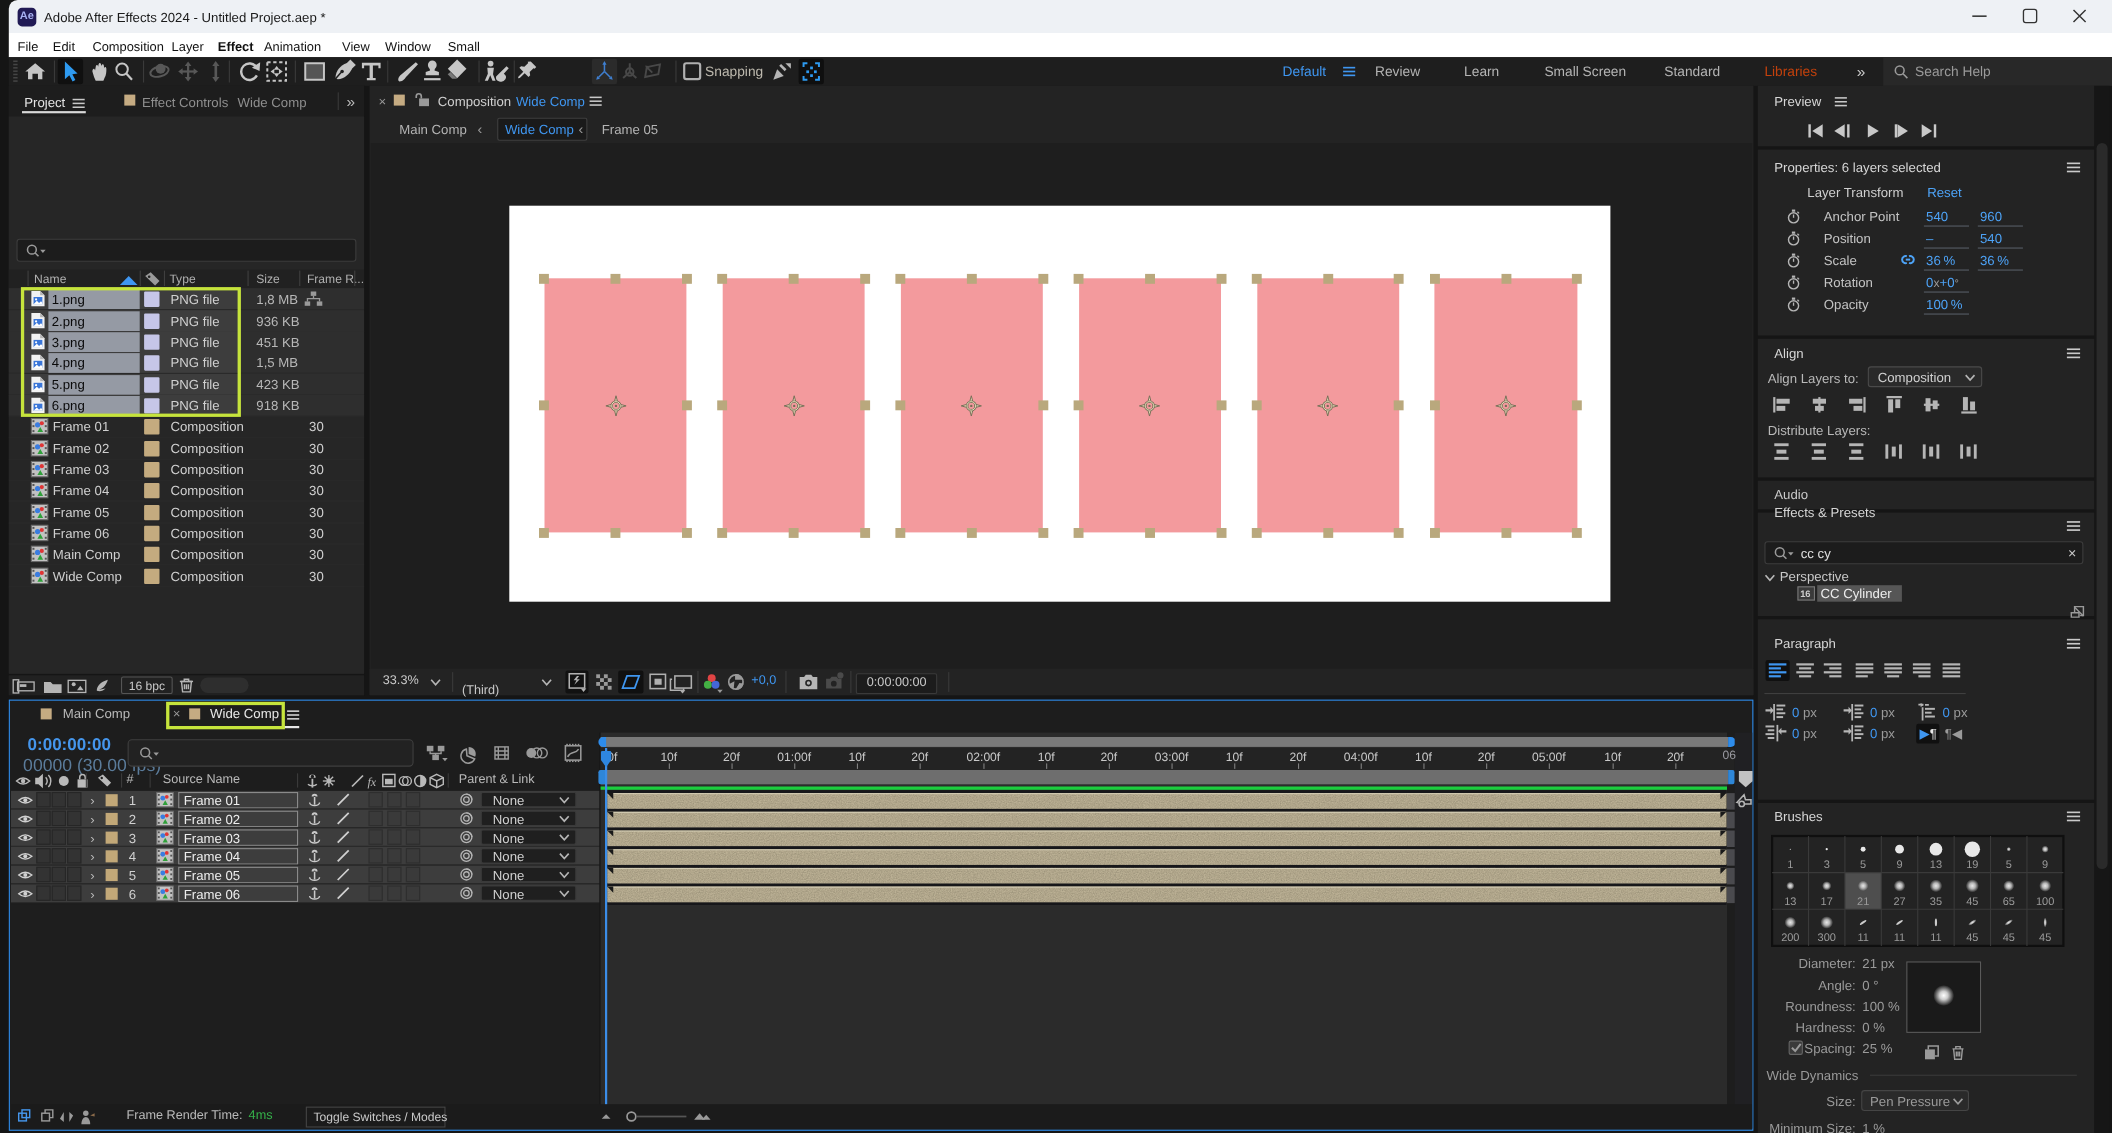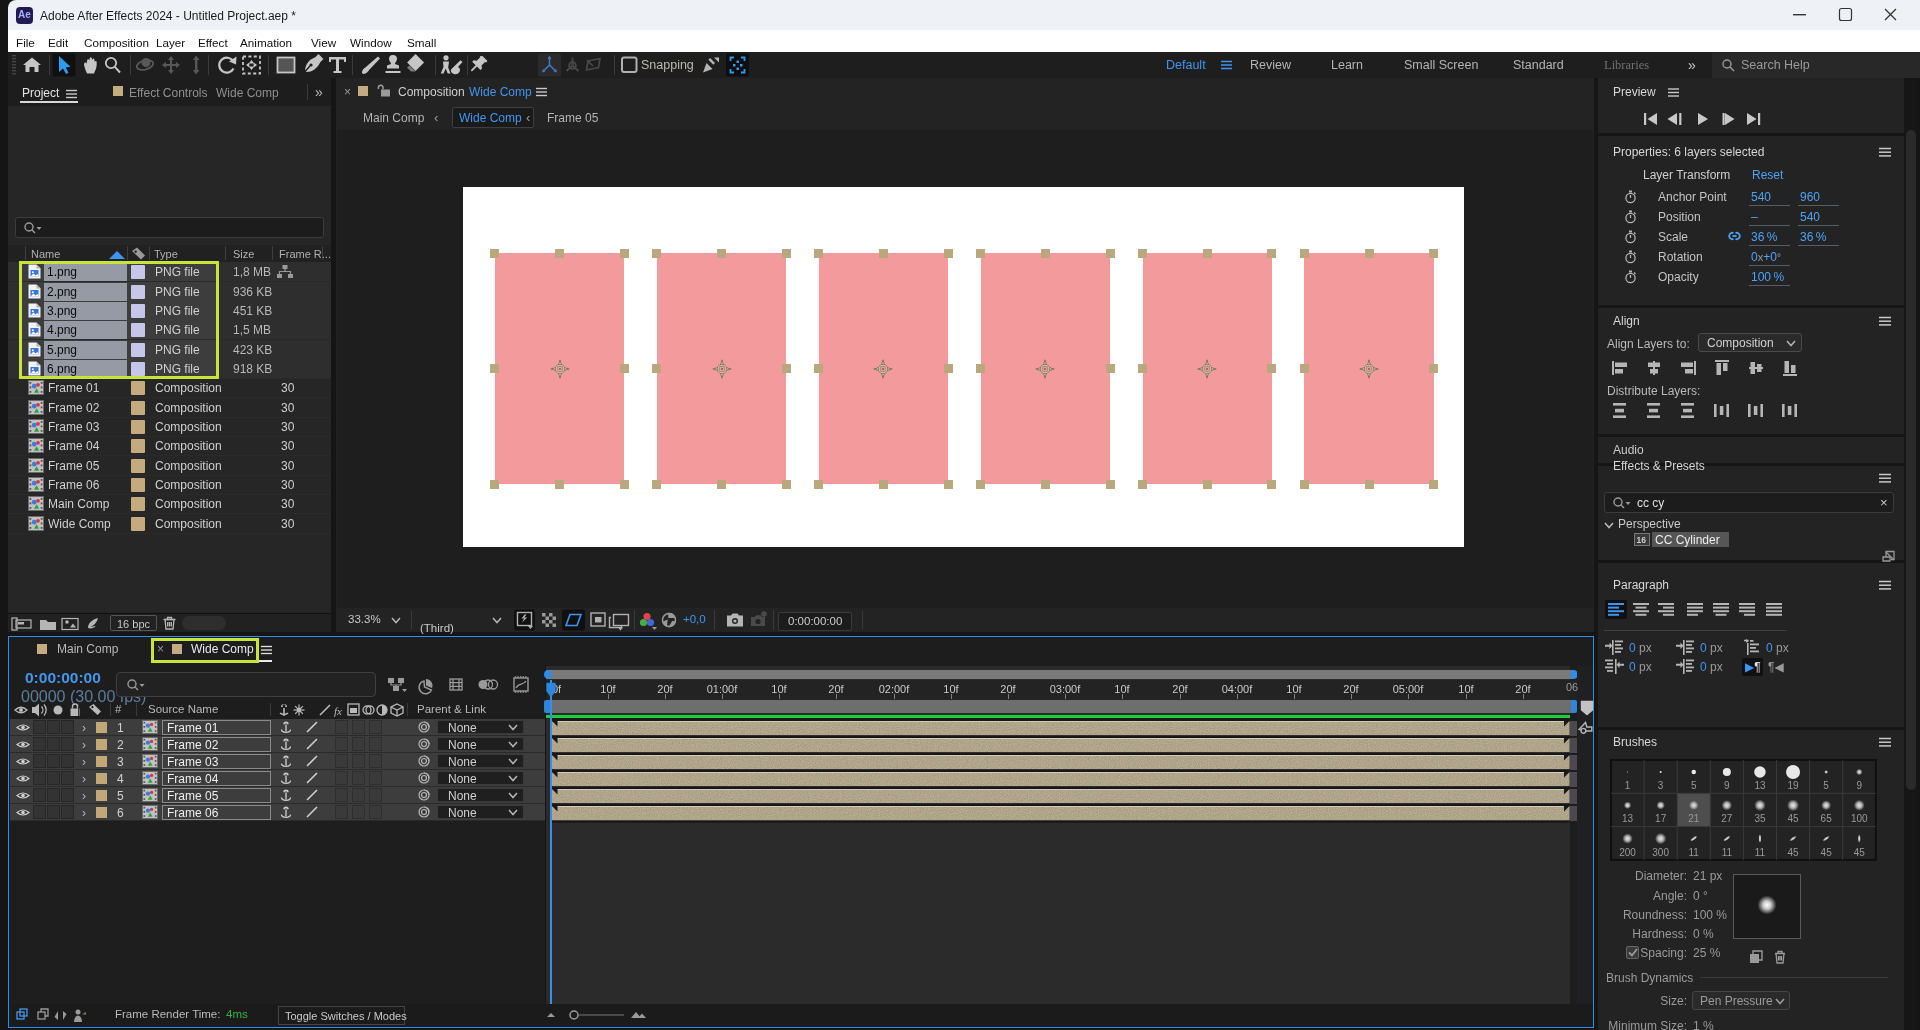--- a/index.html
+++ b/index.html
@@ -15,21 +15,21 @@
 <svg style="left:1780px;top:0px" width="140" height="30" viewBox="0 0 140 30">
     <rect x="13" y="14" width="13" height="1.4" fill="#333"></rect>
     <rect x="59.5" y="8.5" width="12" height="12" fill="none" stroke="#333" stroke-width="1.2" rx="2"></rect>
     <path d="M105 9 L116 20 M116 9 L105 20" stroke="#333" stroke-width="1.3"></path>
   </svg>
 <div class="abs" style="left:8px;top:30px;width:1912px;height:22px;background:#ffffff"></div>
 <div class="t" style="left:16px;top:36px;font-size:11.7px;color:#111;">File</div>
 <div class="t" style="left:48px;top:36px;font-size:11.7px;color:#111;">Edit</div>
 <div class="t" style="left:84px;top:36px;font-size:11.7px;color:#111;">Composition</div>
 <div class="t" style="left:156px;top:36px;font-size:11.7px;color:#111;">Layer</div>
-<div class="t" style="left:198px;top:36px;font-size:11.7px;color:#111;">Effect</div>
+<div class="t" style="left:198px;top:36px;font-size:11.7px;color:#111;font-weight:bold;">Effect</div>
 <div class="t" style="left:240px;top:36px;font-size:11.7px;color:#111;">Animation</div>
 <div class="t" style="left:311px;top:36px;font-size:11.7px;color:#111;">View</div>
 <div class="t" style="left:350px;top:36px;font-size:11.7px;color:#111;">Window</div>
 <div class="t" style="left:407px;top:36px;font-size:11.7px;color:#111;">Small</div>
 <div class="abs" style="left:8px;top:52px;width:1912px;height:26px;background:#1e1e1e"></div>
 <svg style="left:11px;top:54px" width="8" height="22" viewBox="0 0 8 22">
     <rect x="1" y="1" width="4" height="1.4" fill="#454545"></rect>
     <rect x="1" y="4" width="4" height="1.4" fill="#454545"></rect>
     <rect x="1" y="7" width="4" height="1.4" fill="#454545"></rect>
     <rect x="1" y="10" width="4" height="1.4" fill="#454545"></rect>
@@ -143,21 +143,21 @@
     <g stroke="#3f96f0" stroke-width="1.5">
       <line x1="1" y1="2.5" x2="12" y2="2.5"></line>
       <line x1="1" y1="6" x2="12" y2="6"></line>
       <line x1="1" y1="9.5" x2="12" y2="9.5"></line>
     </g>
   </svg>
 <div class="t" style="left:1250px;top:58px;font-size:12.5px;color:#b4b4b4;">Review</div>
 <div class="t" style="left:1331px;top:58px;font-size:12.5px;color:#b4b4b4;">Learn</div>
 <div class="t" style="left:1404px;top:58px;font-size:12.5px;color:#b4b4b4;">Small Screen</div>
 <div class="t" style="left:1513px;top:58px;font-size:12.5px;color:#b4b4b4;">Standard</div>
-<div class="t" style="left:1604px;top:58px;font-size:12.5px;color:#737373;font-family:Liberation Serif, serif;">Libraries</div>
+<div class="t" style="left:1604px;top:58px;font-size:12.5px;color:#c2410c;">Libraries</div>
 <div class="t" style="left:1688px;top:57px;font-size:14px;color:#c9c9c9;">»</div>
 <div class="abs" style="left:1712px;top:52px;width:208px;height:26px;background:#282828"></div>
 <svg style="left:1721px;top:58px" width="14" height="14" viewBox="0 0 14 14">
     <circle cx="6" cy="6" r="4" fill="none" stroke="#9a9a9a" stroke-width="1.4"></circle>
     <line x1="9" y1="9" x2="13" y2="13" stroke="#9a9a9a" stroke-width="1.4"></line>
   </svg>
 <div class="t" style="left:1741px;top:58px;font-size:12.5px;color:#9a9a9a;">Search Help</div>
 <div class="abs" style="left:8px;top:78px;width:323px;height:554px;background:#232323"></div>
 <div class="abs" style="left:8px;top:78px;width:323px;height:28px;background:#1d1d1d"></div>
 <div class="t" style="left:22px;top:86px;font-size:12px;color:#e4e4e4;">Project</div>
@@ -1088,21 +1088,21 @@
   </svg>
 <svg style="left:1750px;top:950px" width="42" height="14" viewBox="0 0 42 14">
     <g fill="#9a9a9a">
       <rect x="0" y="4" width="9" height="9"></rect>
       <path d="M3 4 v-3 h9 v9 h-3" fill="none" stroke="#9a9a9a" stroke-width="1.4"></path>
     </g>
     <g fill="none" stroke="#9a9a9a" stroke-width="1.3">
       <path d="M25 3.5 h10 M28 3.5 v-2 h4 v2 M26 3.5 l1 9.5 h6 l1 -9.5 M28.5 6 v4.5 M30 6 v4.5 M31.5 6 v4.5"></path>
     </g>
   </svg>
-<div class="t" style="left:1606px;top:971px;font-size:12px;color:#9a9a9a;">Brush Dynamics</div>
+<div class="t" style="left:1606px;top:971px;font-size:12px;color:#9a9a9a;">Wide Dynamics</div>
 <div class="abs" style="left:1700px;top:977px;width:188px;height:1px;background:#3a3a3a"></div>
 <div class="t" style="left:1687px;top:994px;font-size:12px;color:#9a9a9a;transform:translateX(-100%)">Size:</div>
 <div class="abs" style="left:1692px;top:991px;width:98px;height:19px;background:#2a2a2a;border:1px solid #454545;border-radius:3px"></div>
 <div class="t" style="left:1700px;top:994px;font-size:12px;color:#9a9a9a;">Pen Pressure</div>
 <svg style="left:1775px;top:998px" width="10" height="7" viewBox="0 0 10 7">
     <path d="M1 1 L5 5.5 L9 1" fill="none" stroke="#9a9a9a" stroke-width="1.5"></path>
   </svg>
 <div class="t" style="left:1687px;top:1019px;font-size:12px;color:#9a9a9a;transform:translateX(-100%)">Minimum Size:</div>
 <div class="t" style="left:1693px;top:1019px;font-size:12px;color:#9a9a9a;">1 %</div>
 <div class="abs" style="left:1904px;top:78px;width:14px;height:952px;background:#161616"></div>

